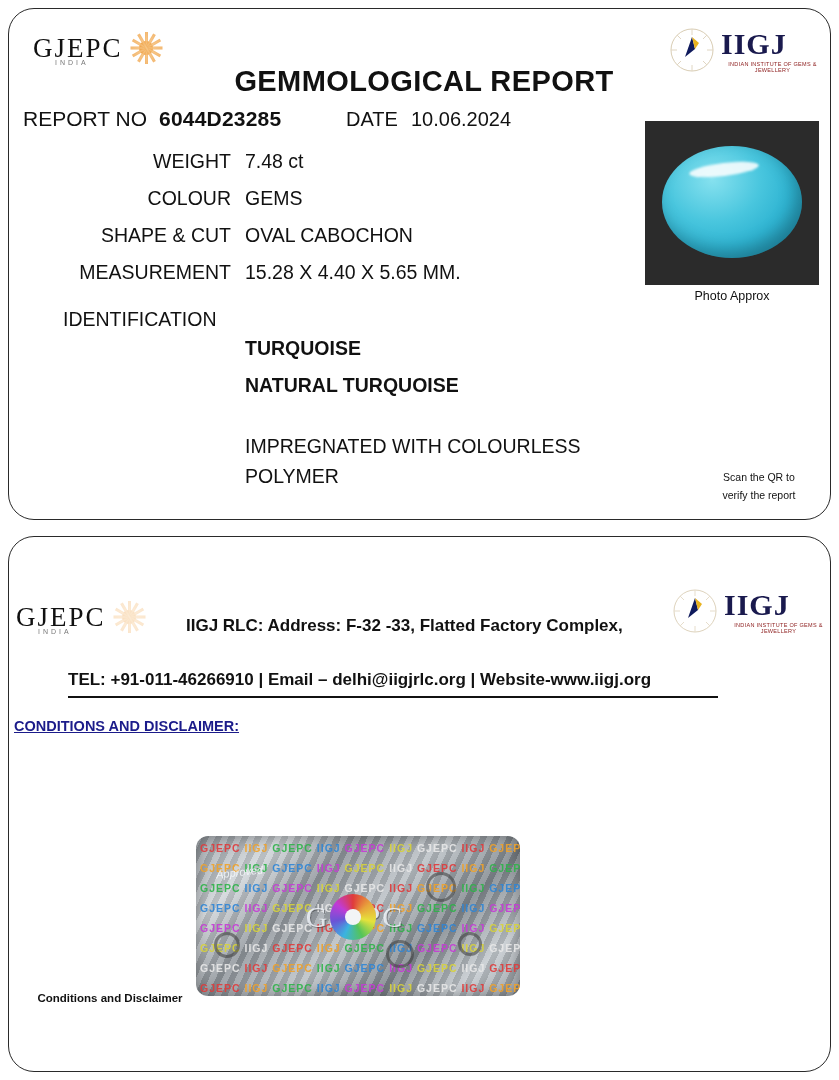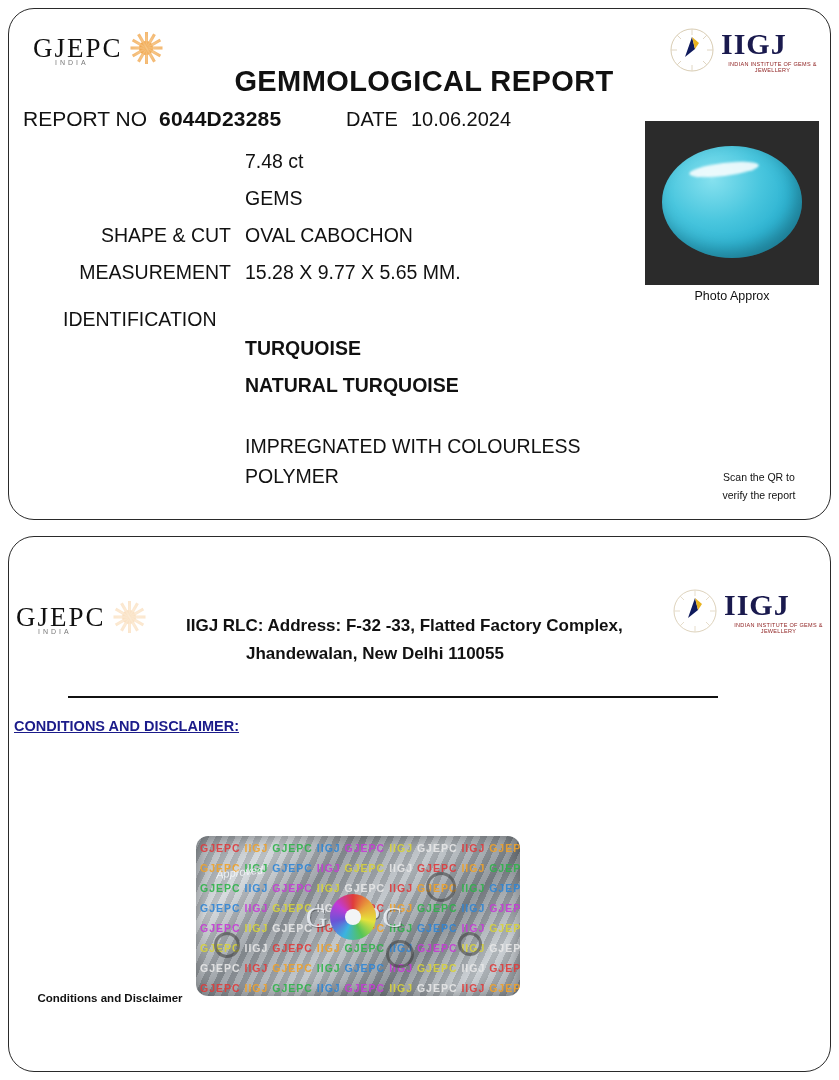--- a/index.html
+++ b/index.html
@@ -209,29 +209,31 @@
       </span>
     </div>
 
     <div id="report-title">GEMMOLOGICAL REPORT</div>
 
     <div class="row" id="report-no-label">REPORT NO</div>
     <div class="row" id="report-no-value">6044D23285</div>
     <div class="row" id="date-label">DATE</div>
     <div class="row" id="date-value">10.06.2024</div>
 
+    <div class="field-label" style="left:2px; top:141px;">WEIGHT</div>
     <div class="field-value" style="left:236px; top:141px;">7.48 ct</div>
 
+    <div class="field-label" style="left:2px; top:178px;">COLOUR</div>
     <div class="field-value" style="left:236px; top:178px;">GEMS</div>
 
     <div class="field-label" style="left:2px; top:215px;">SHAPE &amp; CUT</div>
     <div class="field-value" style="left:236px; top:215px;">OVAL CABOCHON</div>
 
     <div class="field-label" style="left:2px; top:252px;">MEASUREMENT</div>
-    <div class="field-value" style="left:236px; top:252px;">15.28 X 9.77 X 5.65 MM.</div>
+    <div class="field-value" style="left:236px; top:252px;">15.28 X 4.40 X 5.65 MM.</div>
 
     <div class="field-value" style="left:54px; top:299px;">IDENTIFICATION</div>
     <div class="field-value bold" style="left:236px; top:328px;">TURQUOISE</div>
 
     <div class="field-value bold" style="left:236px; top:365px;">NATURAL TURQUOISE</div>
 
     <div class="field-value" style="left:236px; top:426px;">IMPREGNATED WITH COLOURLESS</div>
     <div class="field-value" style="left:236px; top:456px;">POLYMER</div>
 
     <div id="gem-photo">
@@ -911,21 +913,21 @@
         <polygon points="23,10 30,16 26,22" fill="#e8b21f"></polygon>
       </svg>
     </span>
     <span style="display:flex;flex-direction:column;">
       <span class="iigj-text">IIGJ</span>
       <span class="iigj-sub">INDIAN INSTITUTE OF GEMS &amp; JEWELLERY</span>
     </span>
   </div>
 
   <div class="addr" id="addr-line1">IIGJ RLC: Address: F-32 -33, Flatted Factory Complex,</div>
-  <div class="addr" id="addr-line2">Jhandewalan, New Delhi 110055</div>
+  <div class="addr" id="addr-line3">TEL: +91-011-46266910 | Email – delhi@iigjrlc.org | Website-www.iigj.org</div>
   <div id="addr-underline"></div>
 
   <div id="cond-title">CONDITIONS AND DISCLAIMER:</div>
 
   <div class="qr" id="qr-cond">
     <div class="qrgrid" id="qrgrid-cond" style="width: 152px; height: 152px; grid-template-columns: repeat(29, 5.24138px); grid-template-rows: repeat(29, 5.24138px);">
         <i style="background:#000"></i>
         <i style="background:#000"></i>
         <i style="background:#000"></i>
         <i style="background:#000"></i>

